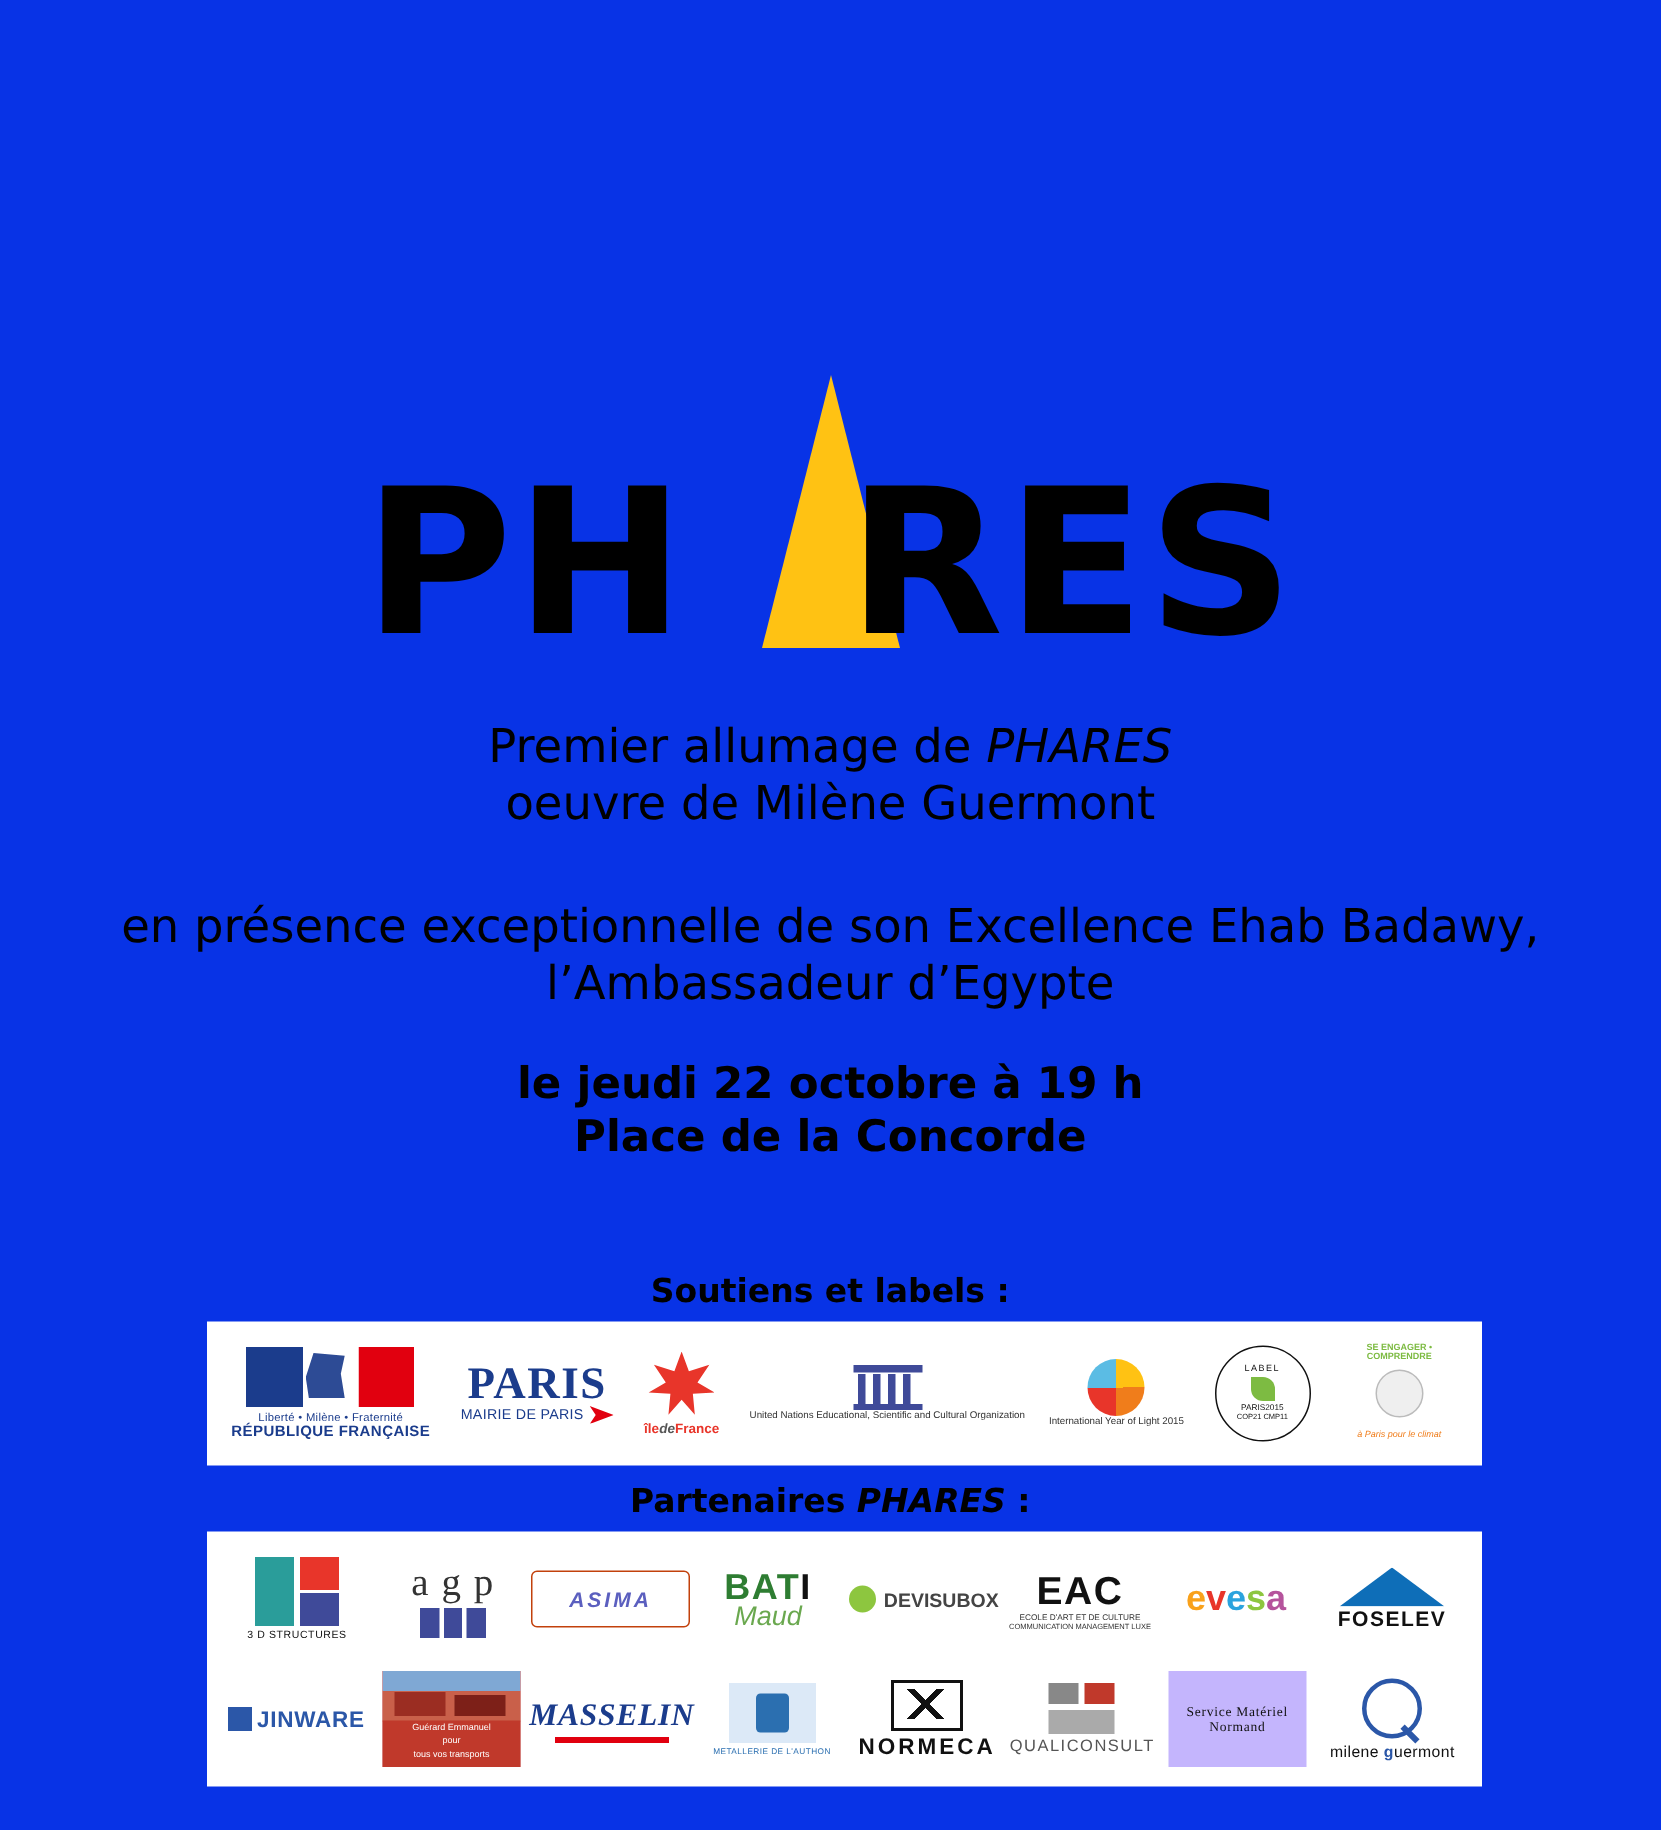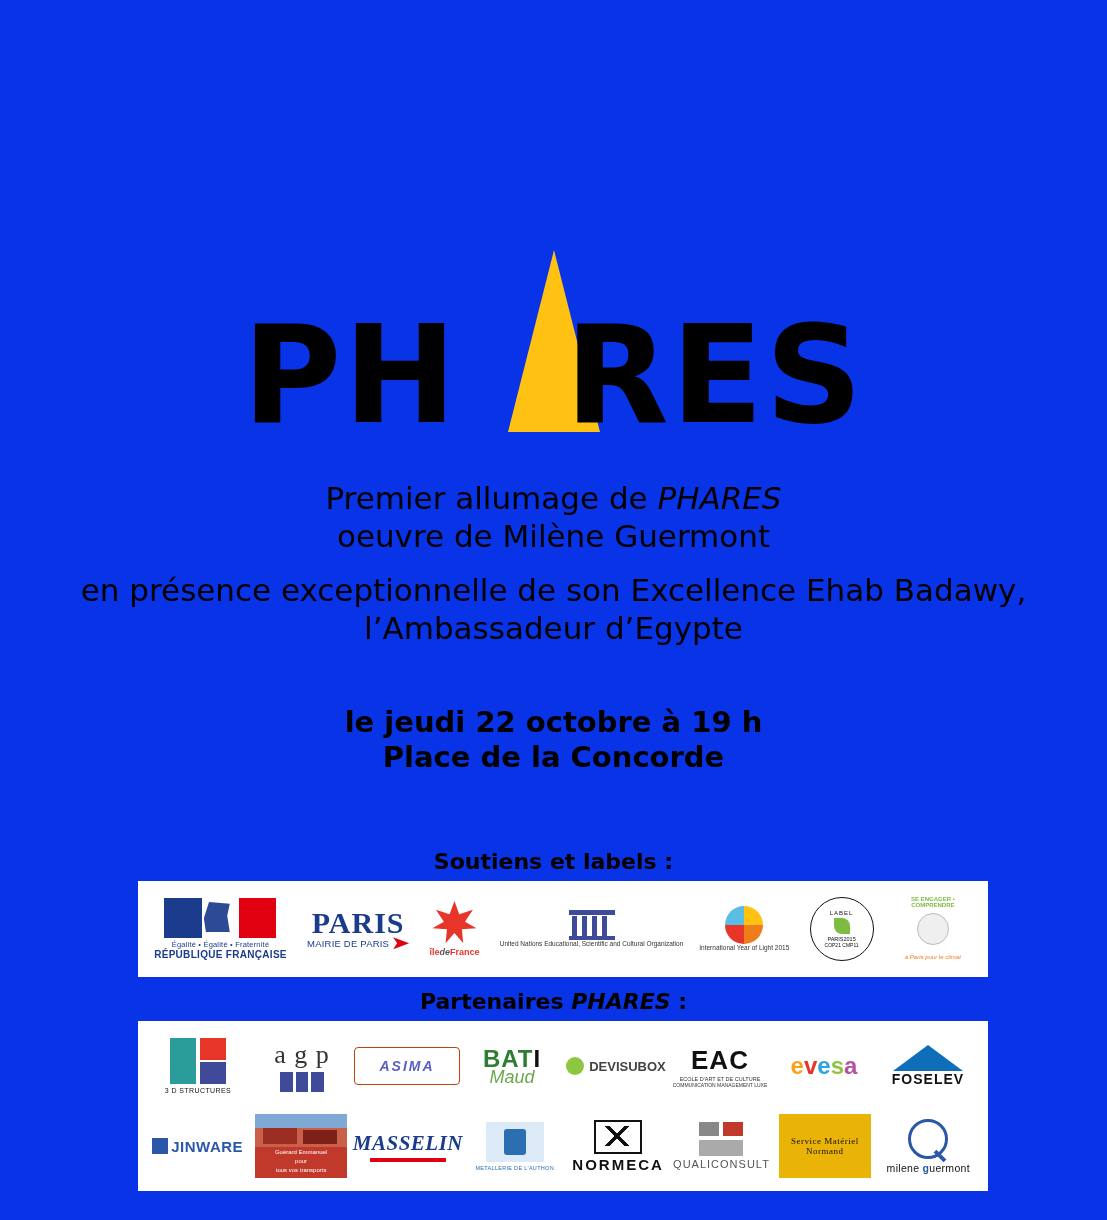--- a/index.html
+++ b/index.html
@@ -60,21 +60,21 @@
     line-height: 1.22;
   }
   #line-1 {
     top: 480px;
     font-size: 31px;
   }
   #line-1 .ital {
     font-style: italic;
   }
   #line-2 {
-    top: 572px;
+    top: 600px;
     font-size: 31px;
     font-weight: 500;
     text-align: center;
   }
   #line-3 {
     top: 705px;
     font-size: 29px;
     font-weight: bold;
   }
 
@@ -241,21 +241,21 @@
      background: linear-gradient(135deg, transparent 45%, #111 45% 55%, transparent 55%),
                  linear-gradient(45deg, transparent 45%, #111 45% 55%, transparent 55%); }
   .p-normeca .w { font-size: 15px; font-weight:bold; color:#111; letter-spacing:2px; margin-top:2px; }
 
   .p-quali .sq { width: 44px; height: 34px; position:relative; }
   .p-quali .r1 { position:absolute; left:0; top:0; width:20px; height:14px; background:#888; }
   .p-quali .r2 { position:absolute; right:0; top:0; width:20px; height:14px; background:#C0392B; }
   .p-quali .r3 { position:absolute; left:0; bottom:0; width:44px; height:16px; background:#aaa; }
   .p-quali .w { font-size: 11px; color:#555; letter-spacing:1px; margin-top:2px; }
 
-  .p-smn { width: 92px; height: 64px; background:#eab308; display:flex; align-items:center; justify-content:center; }
+  .p-smn { width: 92px; height: 64px; background:#c4b5fd; display:flex; align-items:center; justify-content:center; }
   .p-smn .w { font-family:"Liberation Serif", serif; font-size: 9px; color:#111; letter-spacing:.5px; text-align:center; }
 
   .p-valeo .box { width: 86px; height: 30px; background:#0E8E4A; border-radius: 4px; display:flex; align-items:center; justify-content:center; }
   .p-valeo .w { font-size: 20px; color:#fff; font-weight:bold; font-style: italic; letter-spacing:.5px; }
 
   .p-mg { display:flex; flex-direction:column; align-items:center; }
   .p-mg .q { width: 34px; height: 34px; border: 3px solid #2B57A8; border-radius:50%; position:relative; }
   .p-mg .q:after { content:""; position:absolute; right:-2px; bottom:-2px; width:14px; height:4px; background:#2B57A8; transform: rotate(45deg); }
   .p-mg .w { font-size: 10.5px; color:#111; margin-top:3px; letter-spacing:.3px; }
   .p-mg .w b { color:#2B57A8; }
@@ -290,21 +290,21 @@
 <div class="logo-panel" id="soutiens-panel">
 
   <div class="sl">
     <div class="rf-flag">
       <div class="b"></div>
         <div class="w">
           <div class="face"></div>
         </div>
         <div class="r"></div>
     </div>
-    <div class="rf-motto">Égalité • Égalité • Fraternité</div>
+    <div class="rf-motto">Liberté • Milène • Fraternité</div>
     <div class="rf-name">RÉPUBLIQUE FRANÇAISE</div>
   </div>
 
   <div class="sl">
     <div class="paris-word">PARIS</div>
     <div class="paris-row">
       <span class="paris-sub">MAIRIE DE PARIS</span>
       <span class="paris-mark"></span>
     </div>
   </div>

